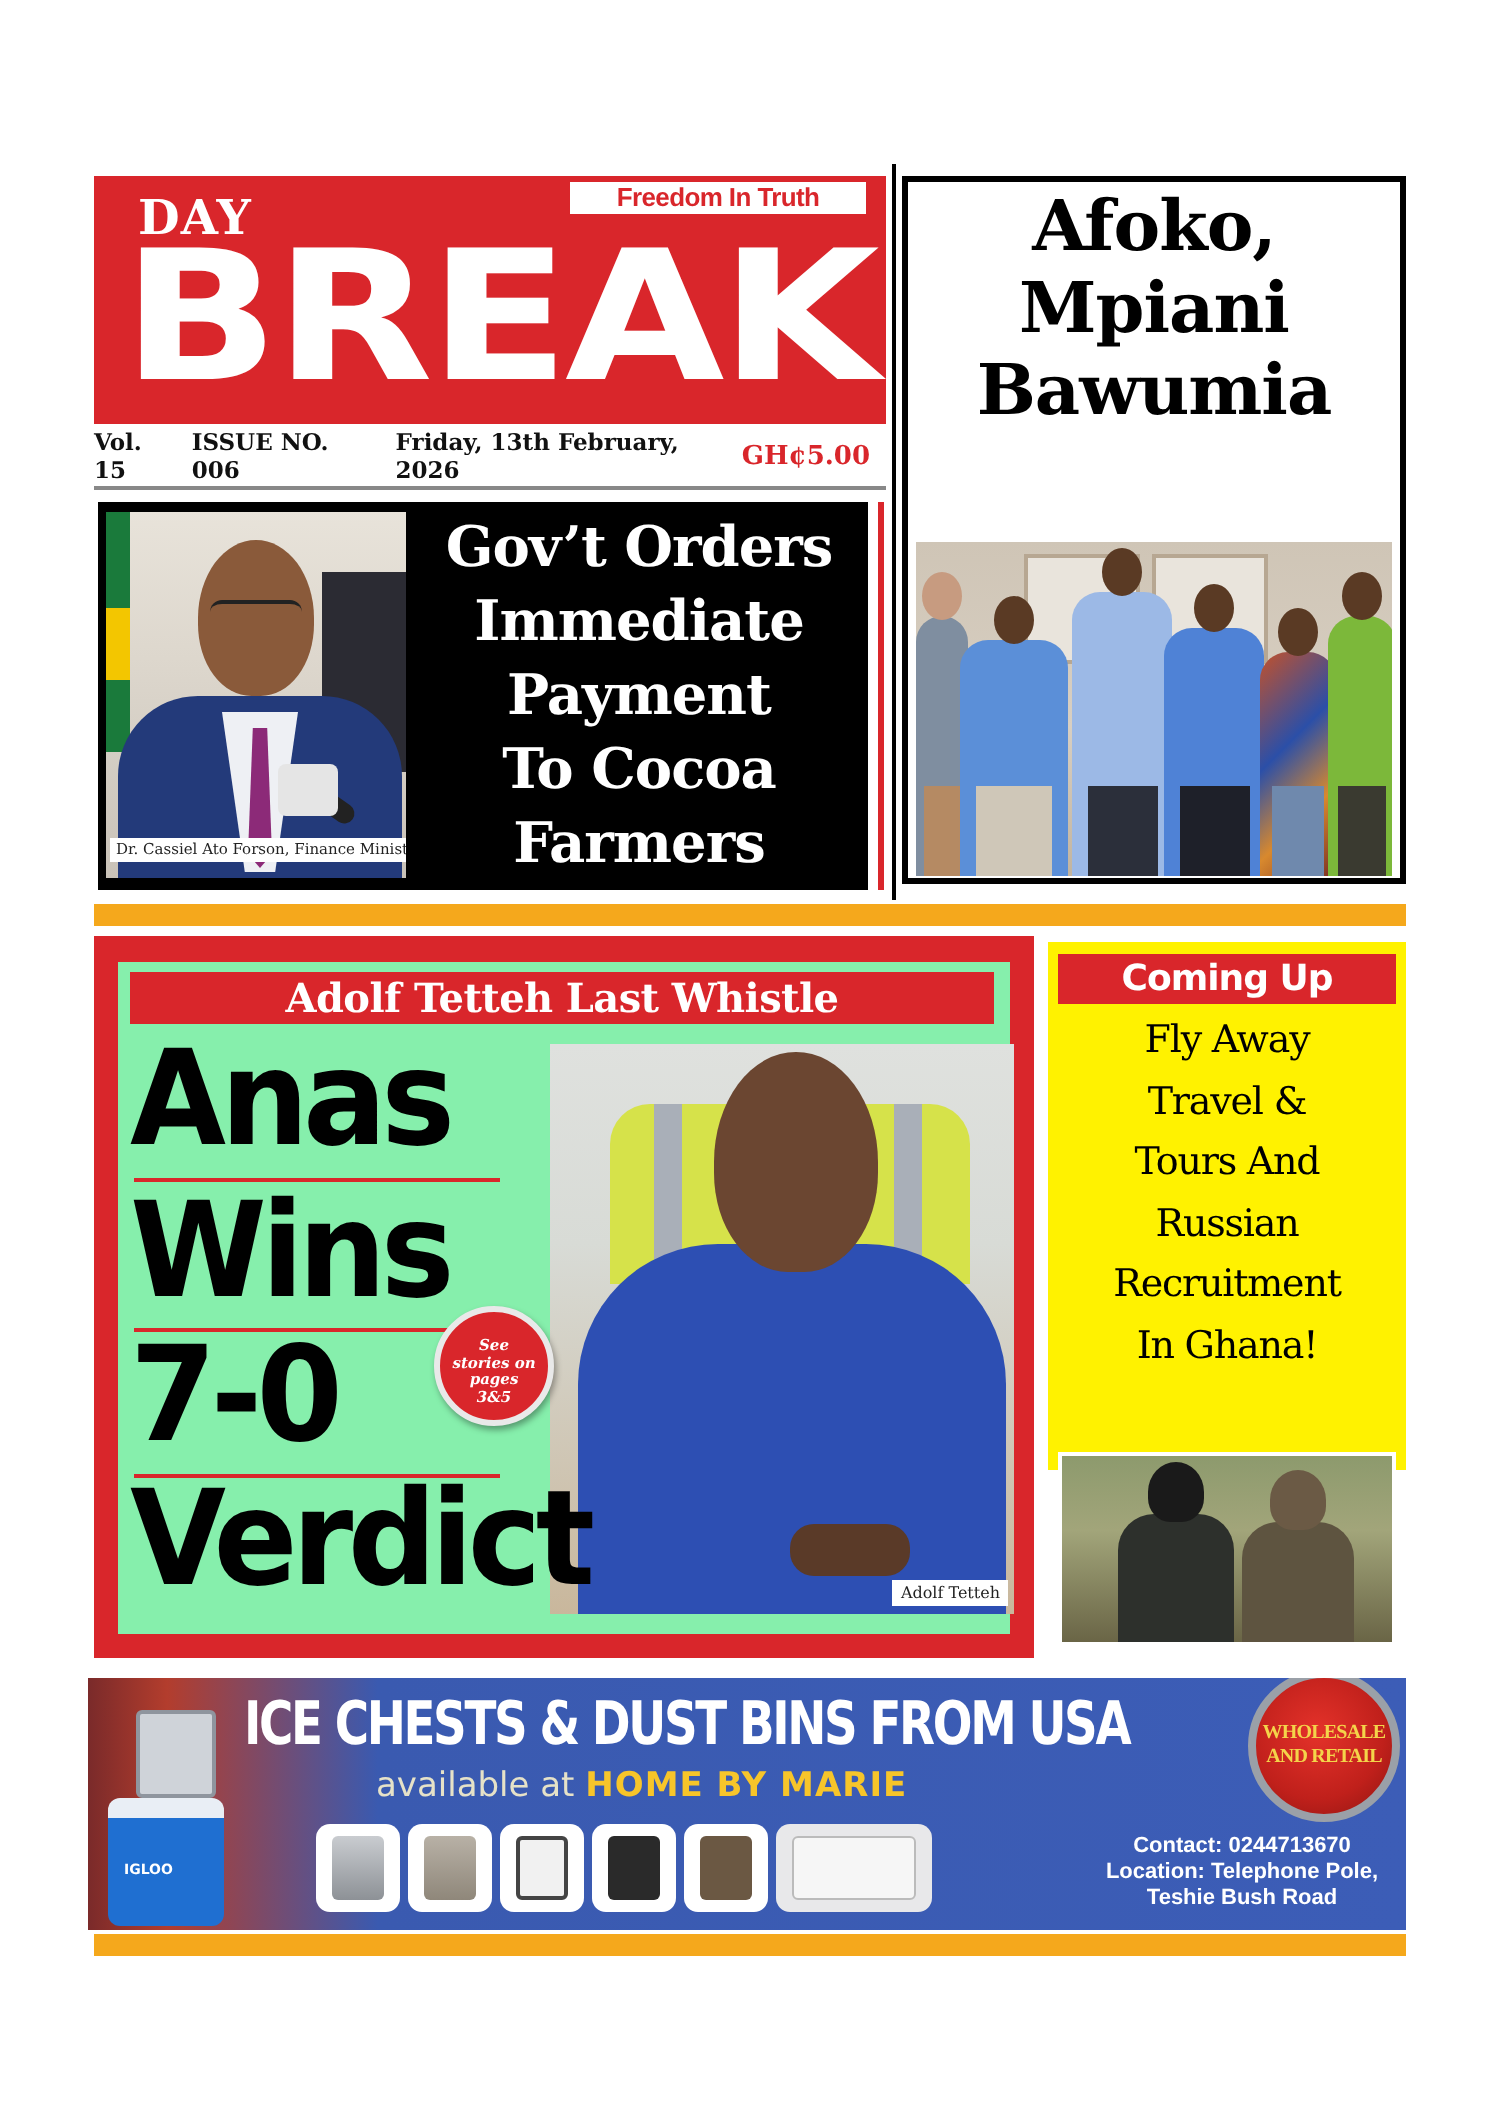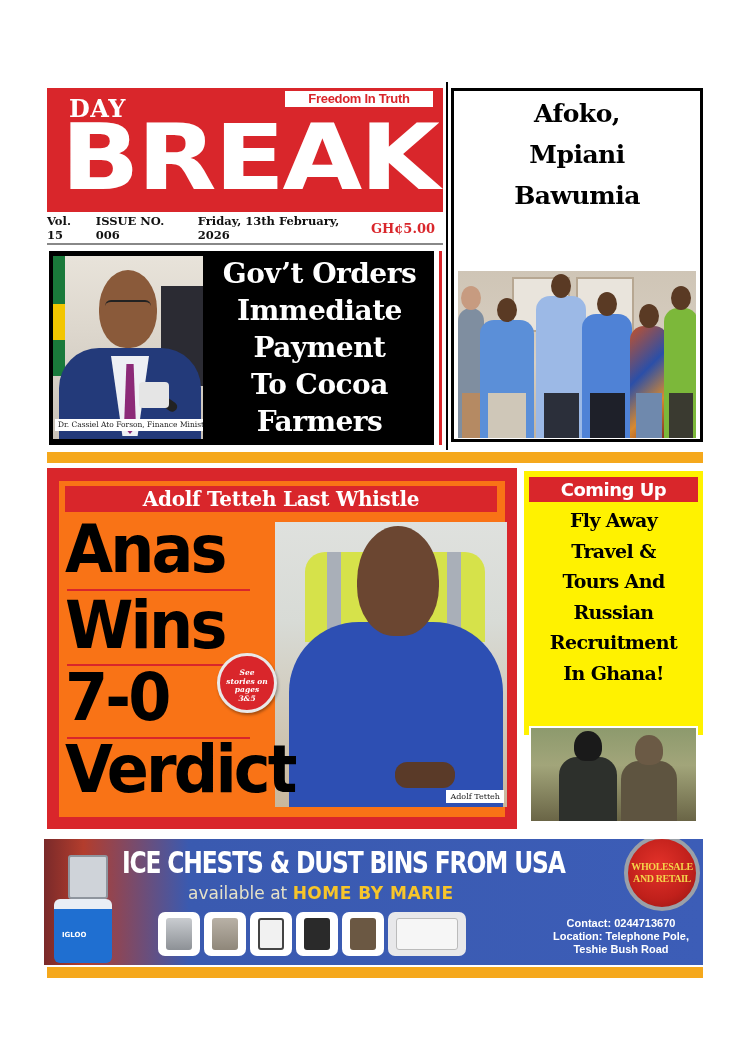--- a/index.html
+++ b/index.html
@@ -71,21 +71,21 @@
     .red-vrule { position: absolute; left: 439px; top: 251px; width: 3px; height: 194px; background: #d9262b; }
     .black-vrule { position: absolute; left: 446px; top: 82px; width: 2px; height: 368px; background: #000; }
 
     
     .bawumia {
       position: absolute; left: 451px; top: 88px; width: 252px; height: 354px;
       border: 3px solid #000; background: #fff;
     }
     .bawumia-headline {
       position: absolute; left: 0; top: 2px; width: 100%;
-      font-family: "DejaVu Serif", serif; font-weight: bold; font-size: 25px; line-height: 41px;
+      font-family: "DejaVu Serif", serif; font-weight: bold; font-size: 35px; line-height: 41px;
       text-align: center; color: #000; letter-spacing: -0.5px;
     }
     .bawumia-photo {
       position: absolute; left: 4px; top: 180px; width: 238px; height: 167px;
       background: linear-gradient(180deg, #cfc5b6 0%, #d8cfc2 55%, #c2b49f 100%);
       overflow: hidden;
     }
     .frame { position: absolute; top: 6px; height: 55px; background: #e9e4dc; border: 2px solid #b7a792; }
     .person { position: absolute; bottom: 0; border-radius: 14px 14px 0 0; }
     .person .h { position: absolute; left: 50%; transform: translateX(-50%); width: 20px; height: 24px; background: #5a3a24; border-radius: 50%; top: -22px; }
@@ -93,21 +93,21 @@
 
     
     .orange-bar { position: absolute; left: 47px; width: 656px; height: 11px; background: #f5a81c; }
 
     
     .lead {
       position: absolute; left: 47px; top: 468px; width: 470px; height: 361px;
       background: #d9262b;
     }
     .lead-inner {
-      position: absolute; left: 12px; top: 13px; width: 446px; height: 336px; background: #f97316;
+      position: absolute; left: 12px; top: 13px; width: 446px; height: 336px; background: #86efac;
     }
     .kicker {
       position: absolute; left: 6px; top: 5px; width: 432px; height: 26px; background: #d9262b;
       color: #fff; font-family: "DejaVu Serif", serif; font-weight: bold; font-size: 20px;
       line-height: 26px; text-align: center; letter-spacing: -0.3px;
     }
     .lead-photo {
       position: absolute; left: 216px; top: 41px; width: 232px; height: 285px;
       background: linear-gradient(180deg, #dfe1de 0%, #d8dbd6 35%, #c9b79c 100%);
       overflow: hidden;
@@ -139,21 +139,21 @@
     .coming {
       position: absolute; left: 524px; top: 471px; width: 179px; height: 264px; background: #fff200;
     }
     .coming-label {
       position: absolute; left: 5px; top: 6px; width: 169px; height: 25px; background: #d9262b;
       color: #fff; font-family: "DejaVu Sans", sans-serif; font-weight: bold; font-size: 18px;
       line-height: 25px; text-align: center; letter-spacing: -0.5px;
     }
     .coming-text {
       position: absolute; left: 0; top: 34px; width: 100%;
-      font-family: "DejaVu Serif", serif; font-weight: bold; font-size: 19px; line-height: 30.5px;
+      font-family: "DejaVu Serif", serif; font-weight: normal; font-size: 19px; line-height: 30.5px;
       text-align: center; color: #000; letter-spacing: -0.6px;
     }
     .coming-photo {
       position: absolute; left: 5px; top: 255px; width: 169px; height: 97px;
       border: 2px solid #fff;
       background: linear-gradient(180deg, #8d9a6d 0%, #a2a57a 40%, #6a6546 100%); overflow: hidden;
     }
     .soldier { position: absolute; bottom: 0; border-radius: 18px 18px 0 0; }
     .soldier .sh { position: absolute; left: 50%; transform: translateX(-50%); top: -26px; width: 28px; height: 30px; border-radius: 50% 50% 40% 40%; }
 

